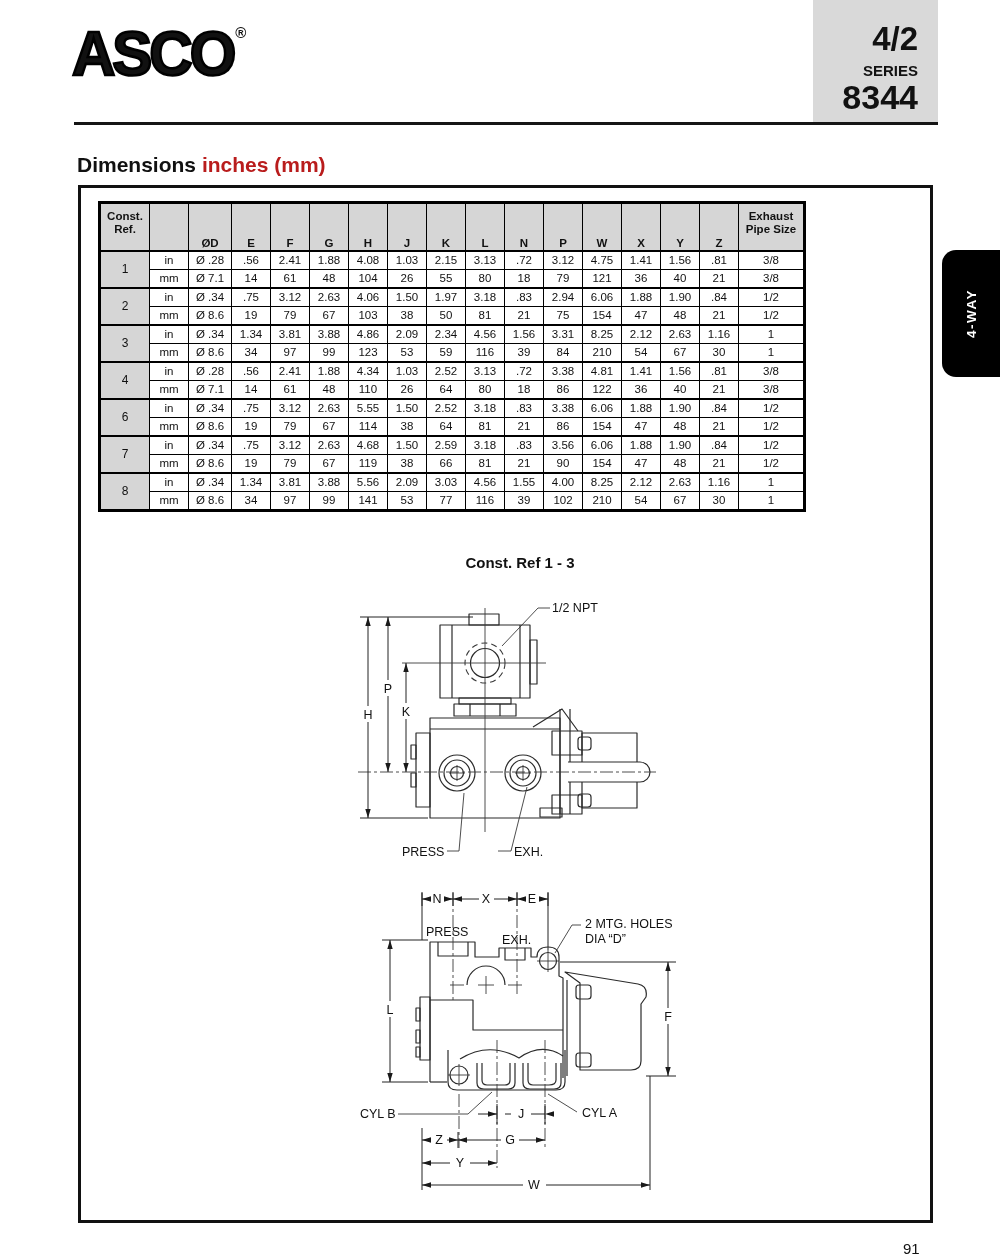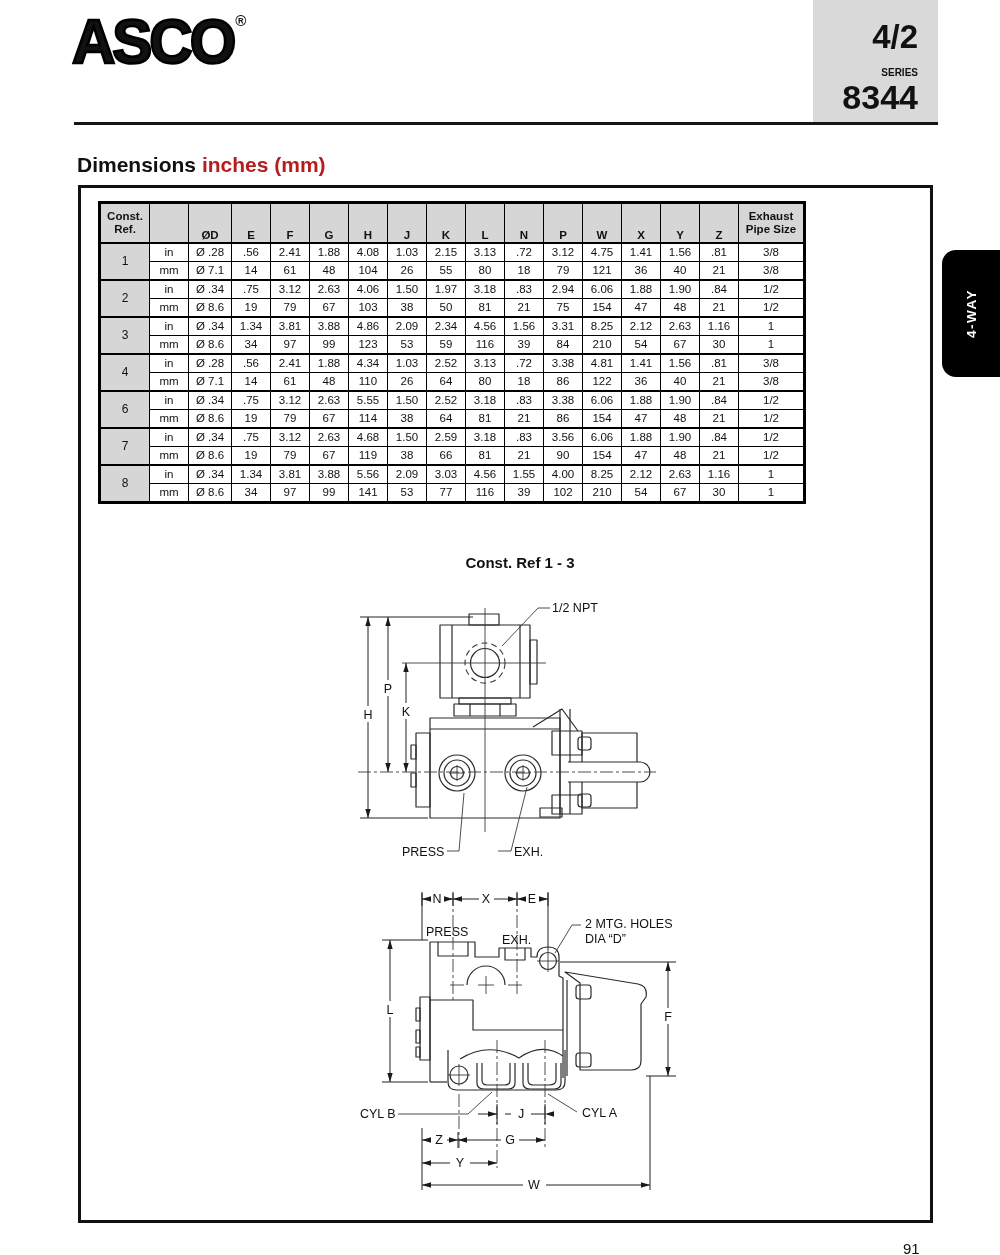--- a/index.html
+++ b/index.html
@@ -1,43 +1,43 @@
 <!DOCTYPE html>
 <html><head>
 <meta charset="utf-8">
 <style>
   html,body{margin:0;padding:0;background:#fff;}
   .page{position:relative;width:1000px;height:1255px;background:#ffffff;
         font-family:"Liberation Sans",sans-serif;color:#111;overflow:hidden;}
 
   
-  .logo{position:absolute;left:72px;top:12px;display:flex;align-items:flex-start;}
+  .logo{position:absolute;left:72px;top:24px;display:flex;align-items:flex-start;}
   .logo-text{font-size:60px;font-weight:bold;letter-spacing:-3px;line-height:1;
              -webkit-text-stroke:2.5px #000;transform:scaleY(1.05);}
   .reg{font-size:15px;font-weight:bold;margin-top:0px;margin-left:2px;}
   .series-box{position:absolute;left:813px;top:0;width:125px;height:122px;background:#d9d9d9;
               display:flex;flex-direction:column;justify-content:flex-end;align-items:flex-end;
               padding:16px 20px 8px 0;box-sizing:border-box;line-height:1;}
   .sb1{font-size:33px;font-weight:bold;}
-  .sb2{font-size:10px;font-weight:bold;margin-top:15px;}
+  .sb2{font-size:15px;font-weight:bold;margin-top:8px;}
   .sb3{font-size:34px;font-weight:bold;margin-top:2px;}
   .rule{position:absolute;left:74px;top:122px;width:864px;height:3px;background:#151515;}
   .dim-heading{position:absolute;left:77px;top:153px;font-size:21px;font-weight:bold;}
   .dim-sub{color:#b91c1c;}
 
   
   .content-box{position:absolute;left:78px;top:185px;width:849px;height:1032px;border:3px solid #111;}
 
   
   table.dims{position:absolute;left:98px;top:201px;border-collapse:collapse;table-layout:fixed;
              width:687px;border:3px solid #000;background:#fff;}
   .dims th,.dims td{border:1px solid #000;text-align:center;padding:0;font-size:11.5px;line-height:1.15;
                     font-family:"Liberation Sans",sans-serif;}
   .dims thead th{background:#d6d6d6;font-weight:bold;height:38px;vertical-align:bottom;}
-  .dims thead th.ml{vertical-align:middle;padding-bottom:0;}
+  .dims thead th.ml{vertical-align:middle;padding-bottom:8px;}
   .dims thead th{border-bottom:2px solid #000;}
   .dims tbody td{height:17px;vertical-align:middle;}
   .dims td.ref{background:#d6d6d6;font-size:12px;}
   .dims tr.gs td{border-top:2px solid #000;}
 
   
   .d1-title{position:absolute;left:420px;top:554px;width:200px;text-align:center;
             font-weight:bold;font-size:15px;}
   svg.draw{position:absolute;overflow:visible;}
   .o{fill:none;stroke:#2b2b2b;stroke-width:1.2;stroke-linejoin:round;}

